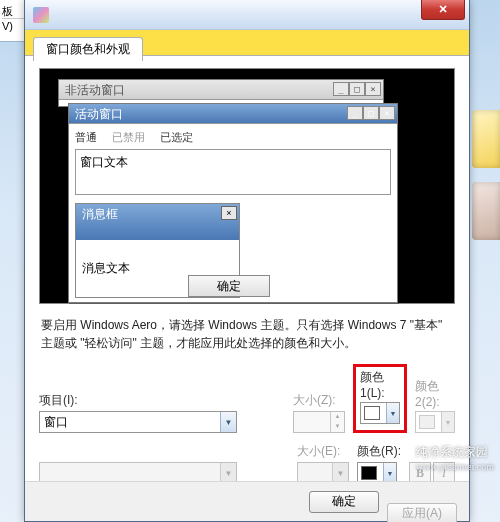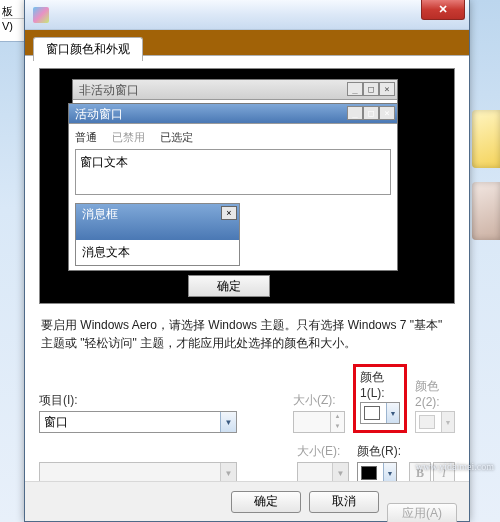--- a/index.html
+++ b/index.html
@@ -33,21 +33,21 @@
     border-radius: 2px;
   }
   .close-btn {
     position: absolute; right: 4px; top: 0; width: 44px; height: 20px;
     background: linear-gradient(180deg, #e67a76 0%, #c83a32 50%, #b82e27 100%);
     border: 1px solid #8a2621; border-top: none; border-radius: 0 0 3px 3px;
     color: #fff; font-size: 11px; text-align: center; line-height: 18px;
     font-weight: bold;
   }
   .tabstrip {
-    height: 26px; background: #a16207; border-bottom: 1px solid #b0b0b0;
+    height: 26px; background: #fde047; border-bottom: 1px solid #b0b0b0;
     padding-left: 8px; padding-top: 6px;
   }
   .tab {
     display: inline-block; background: #fff; border: 1px solid #b0b0b0;
     border-bottom: none; padding: 3px 12px; font-size: 12px;
     border-radius: 3px 3px 0 0; position: relative; top: 1px;
   }
   .content { padding: 12px 14px; }
   .preview-outer {
     background: #000; border: 1px solid #888; padding: 10px 10px 10px 10px;
@@ -63,21 +63,21 @@
   }
   .inactive-title { background: linear-gradient(180deg,#e8e8e8,#d0d0d0); color: #555; }
   .active-title { background: linear-gradient(180deg,#7fa8d8,#4a78b4); color: #fff; }
   .win-controls {
     position: absolute; right: 2px; top: 2px; display: flex; gap: 0;
   }
   .wc {
     width: 16px; height: 14px; background: #e8e8e8; border: 1px solid #888;
     font-size: 9px; text-align: center; line-height: 12px; font-family: monospace;
   }
-  .inactive-win { left: 32px; top: 10px; width: 326px; height: 28px; }
+  .inactive-win { left: 18px; top: 10px; width: 326px; height: 28px; }
   .active-win { left: 28px; top: 34px; width: 330px; }
   .active-body { padding: 4px 6px; background: #fff; border-radius: 12px; }
   .menubar { font-size: 11px; color: #333; padding: 2px 0; }
   .menubar .disabled { color: #999; }
   .menubar span { margin-right: 12px; }
   .textarea-fake {
     border: 1px solid #999; background: #fff; padding: 4px; font-size: 12px;
     height: 46px; margin: 2px 0 8px 0;
   }
   .msgbox {
@@ -85,21 +85,21 @@
   }
   .msgbox-title {
     background: linear-gradient(180deg,#7fa8d8,#4a78b4); color: #fff;
     font-size: 12px; padding: 2px 6px; position: relative; height: 36px;
   }
   .msgbox-close {
     position: absolute; right: 2px; top: 2px; width: 16px; height: 14px;
     background: #e8e8e8; border: 1px solid #666; font-size: 9px;
     text-align: center; line-height: 12px; color: #000;
   }
-  .msgbox-body { padding: 4px 6px; font-size: 12px; }
+  .msgbox-body { padding: 20px 6px; font-size: 12px; }
   .ok-under {
     position: absolute; left: 148px; bottom: 6px; width: 82px; height: 22px;
     background: linear-gradient(180deg,#f8f8f8,#e0e0e0); border: 1px solid #888;
     font-size: 12px; text-align: center; line-height: 20px;
   }
   .info-text {
     margin: 12px 2px; font-size: 12px; line-height: 18px; color: #222;
   }
   .form-row {
     display: flex; align-items: flex-end; gap: 8px; margin-top: 10px;
@@ -321,25 +321,23 @@
         </div>
       </div>
     </div>
 
   </div>
 
   <div class="dialog-buttons">
     <div class="dlg-btn">
       <span>确定</span>
     </div>
-    <div class="dlg-btn">
-      <span>取消</span>
-    </div>
     <div class="dlg-btn disabled">
       <span>应用(A)</span>
     </div>
   </div>
 
 </div>
 
 <div class="watermark">
+  <div>纯净系统家园</div>
   <div class="sub">www.yidaimei.com</div>
 </div>
 
 </body></html>

